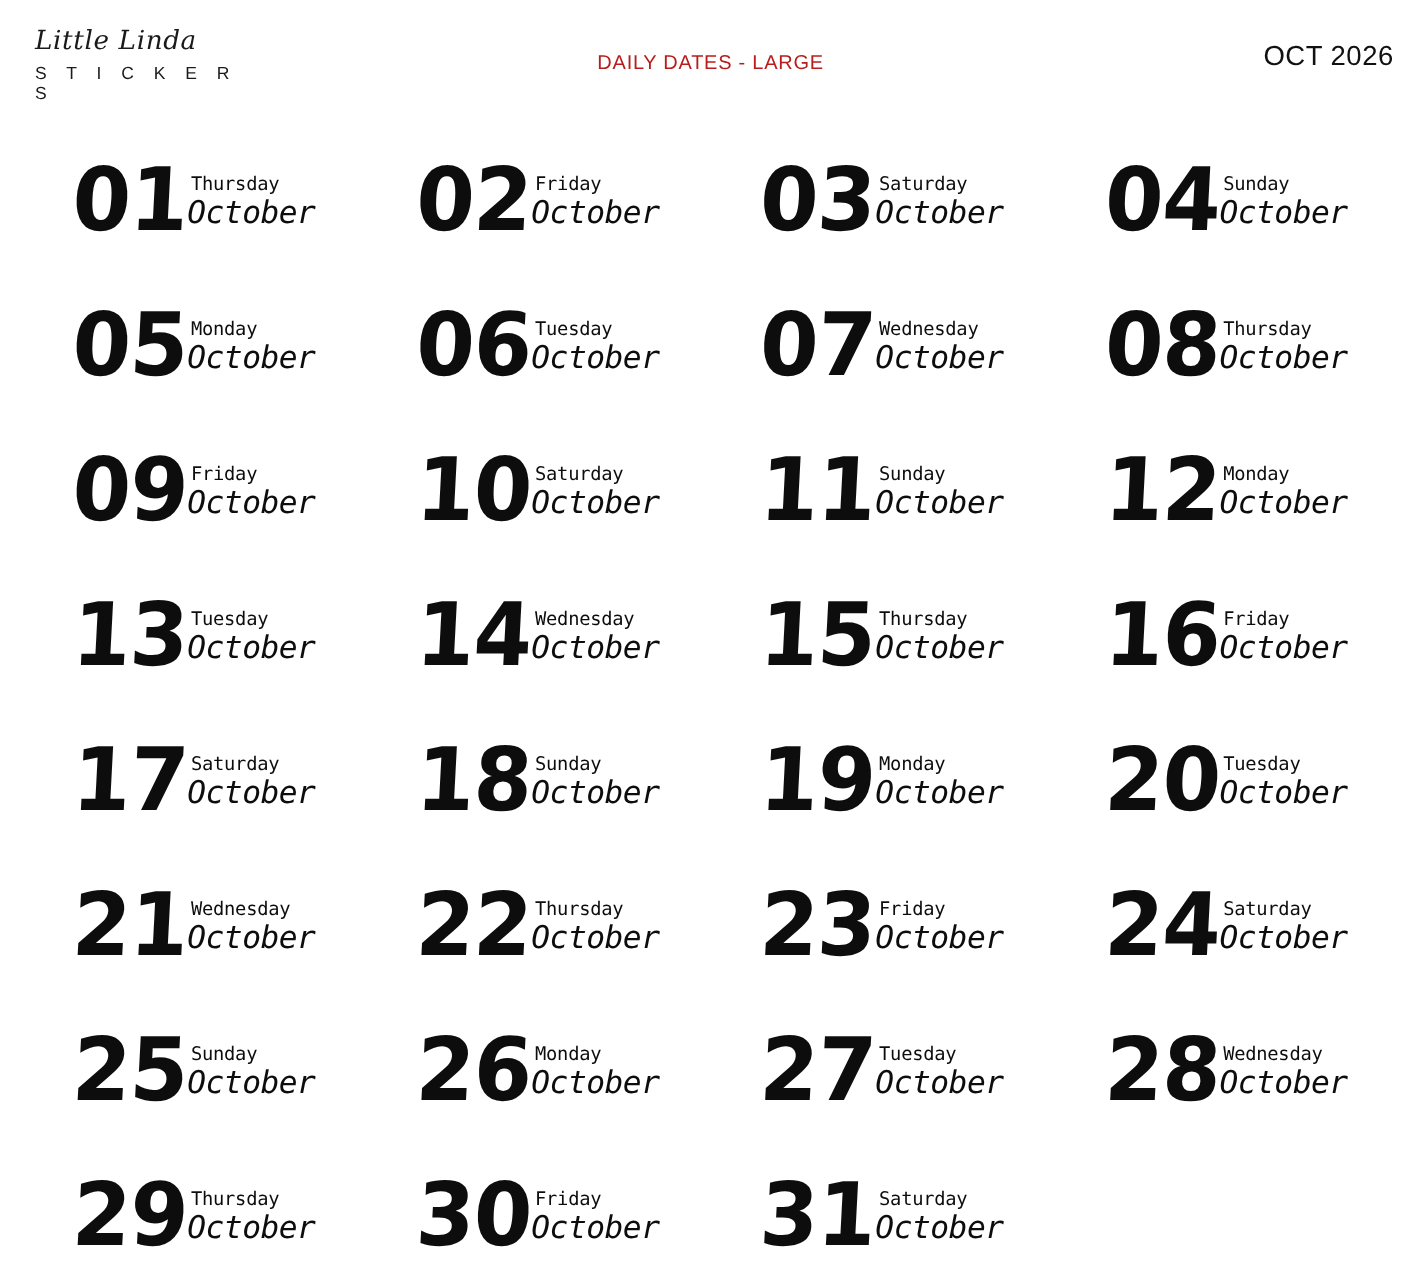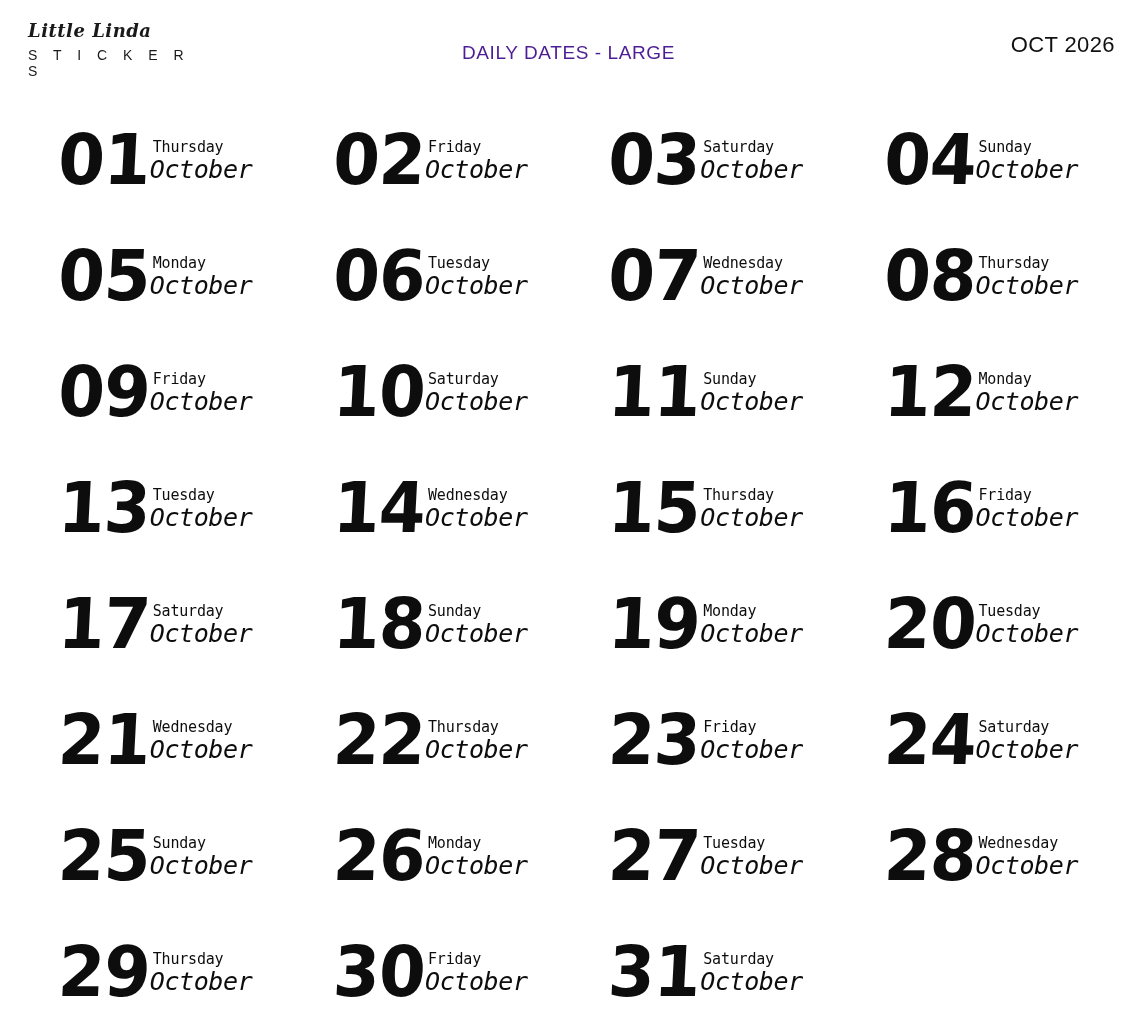--- a/index.html
+++ b/index.html
@@ -23,42 +23,41 @@
   }
   .brand {
     position: absolute;
     left: 28px;
     top: 22px;
     width: 180px;
   }
   .brand-name {
     font-family: "DejaVu Serif", serif;
     font-style: italic;
-    font-size: 18px;
+    font-size: 21px;
     letter-spacing: 0.5px;
     color: #1a1a1a;
     line-height: 1;
-    font-weight: bold;
   }
   .brand-sub {
     margin-top: 7px;
     font-family: "Liberation Sans", sans-serif;
     font-size: 14px;
     letter-spacing: 6px;
     color: #1a1a1a;
   }
   .sheet-title {
     position: absolute;
     left: 0;
     right: 0;
     top: 42px;
     text-align: center;
-    font-size: 19px;
+    font-size: 16px;
     letter-spacing: 0.6px;
-    color: #4c1d95;
+    color: #b91c1c;
   }
   .sheet-period {
     position: absolute;
     right: 22px;
     top: 32px;
     font-size: 22px;
     letter-spacing: 0.4px;
     color: #111111;
   }
 

